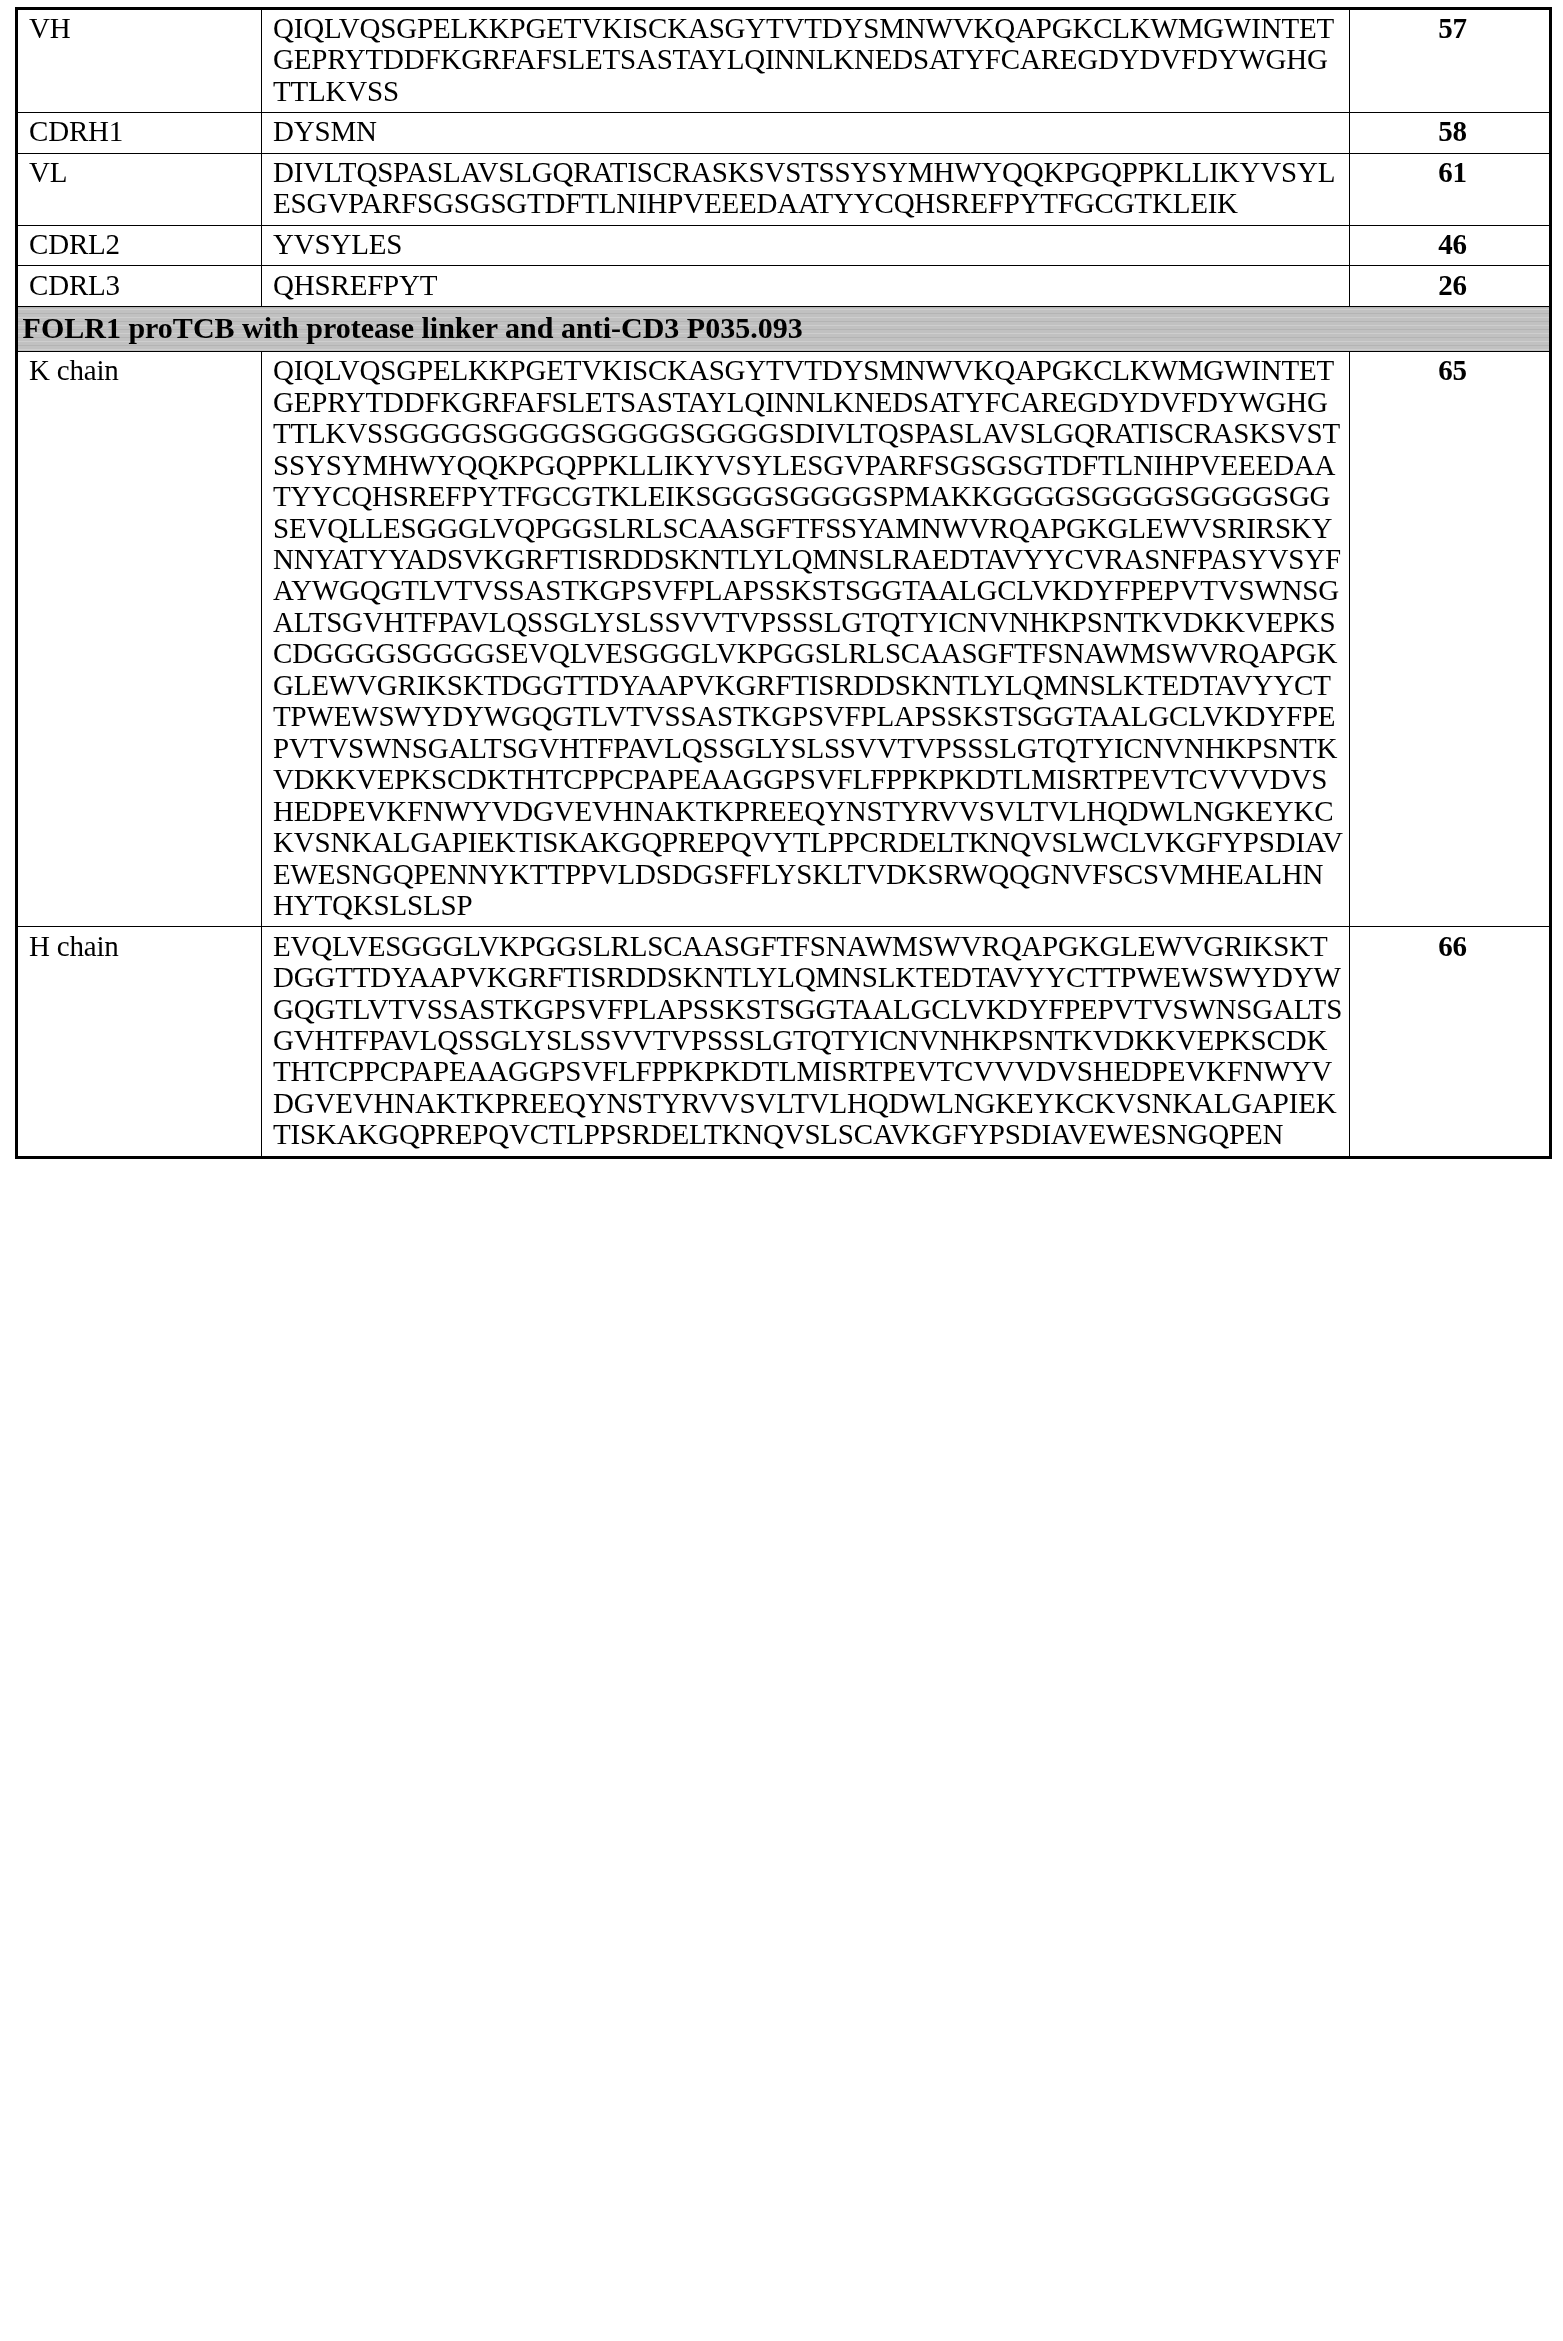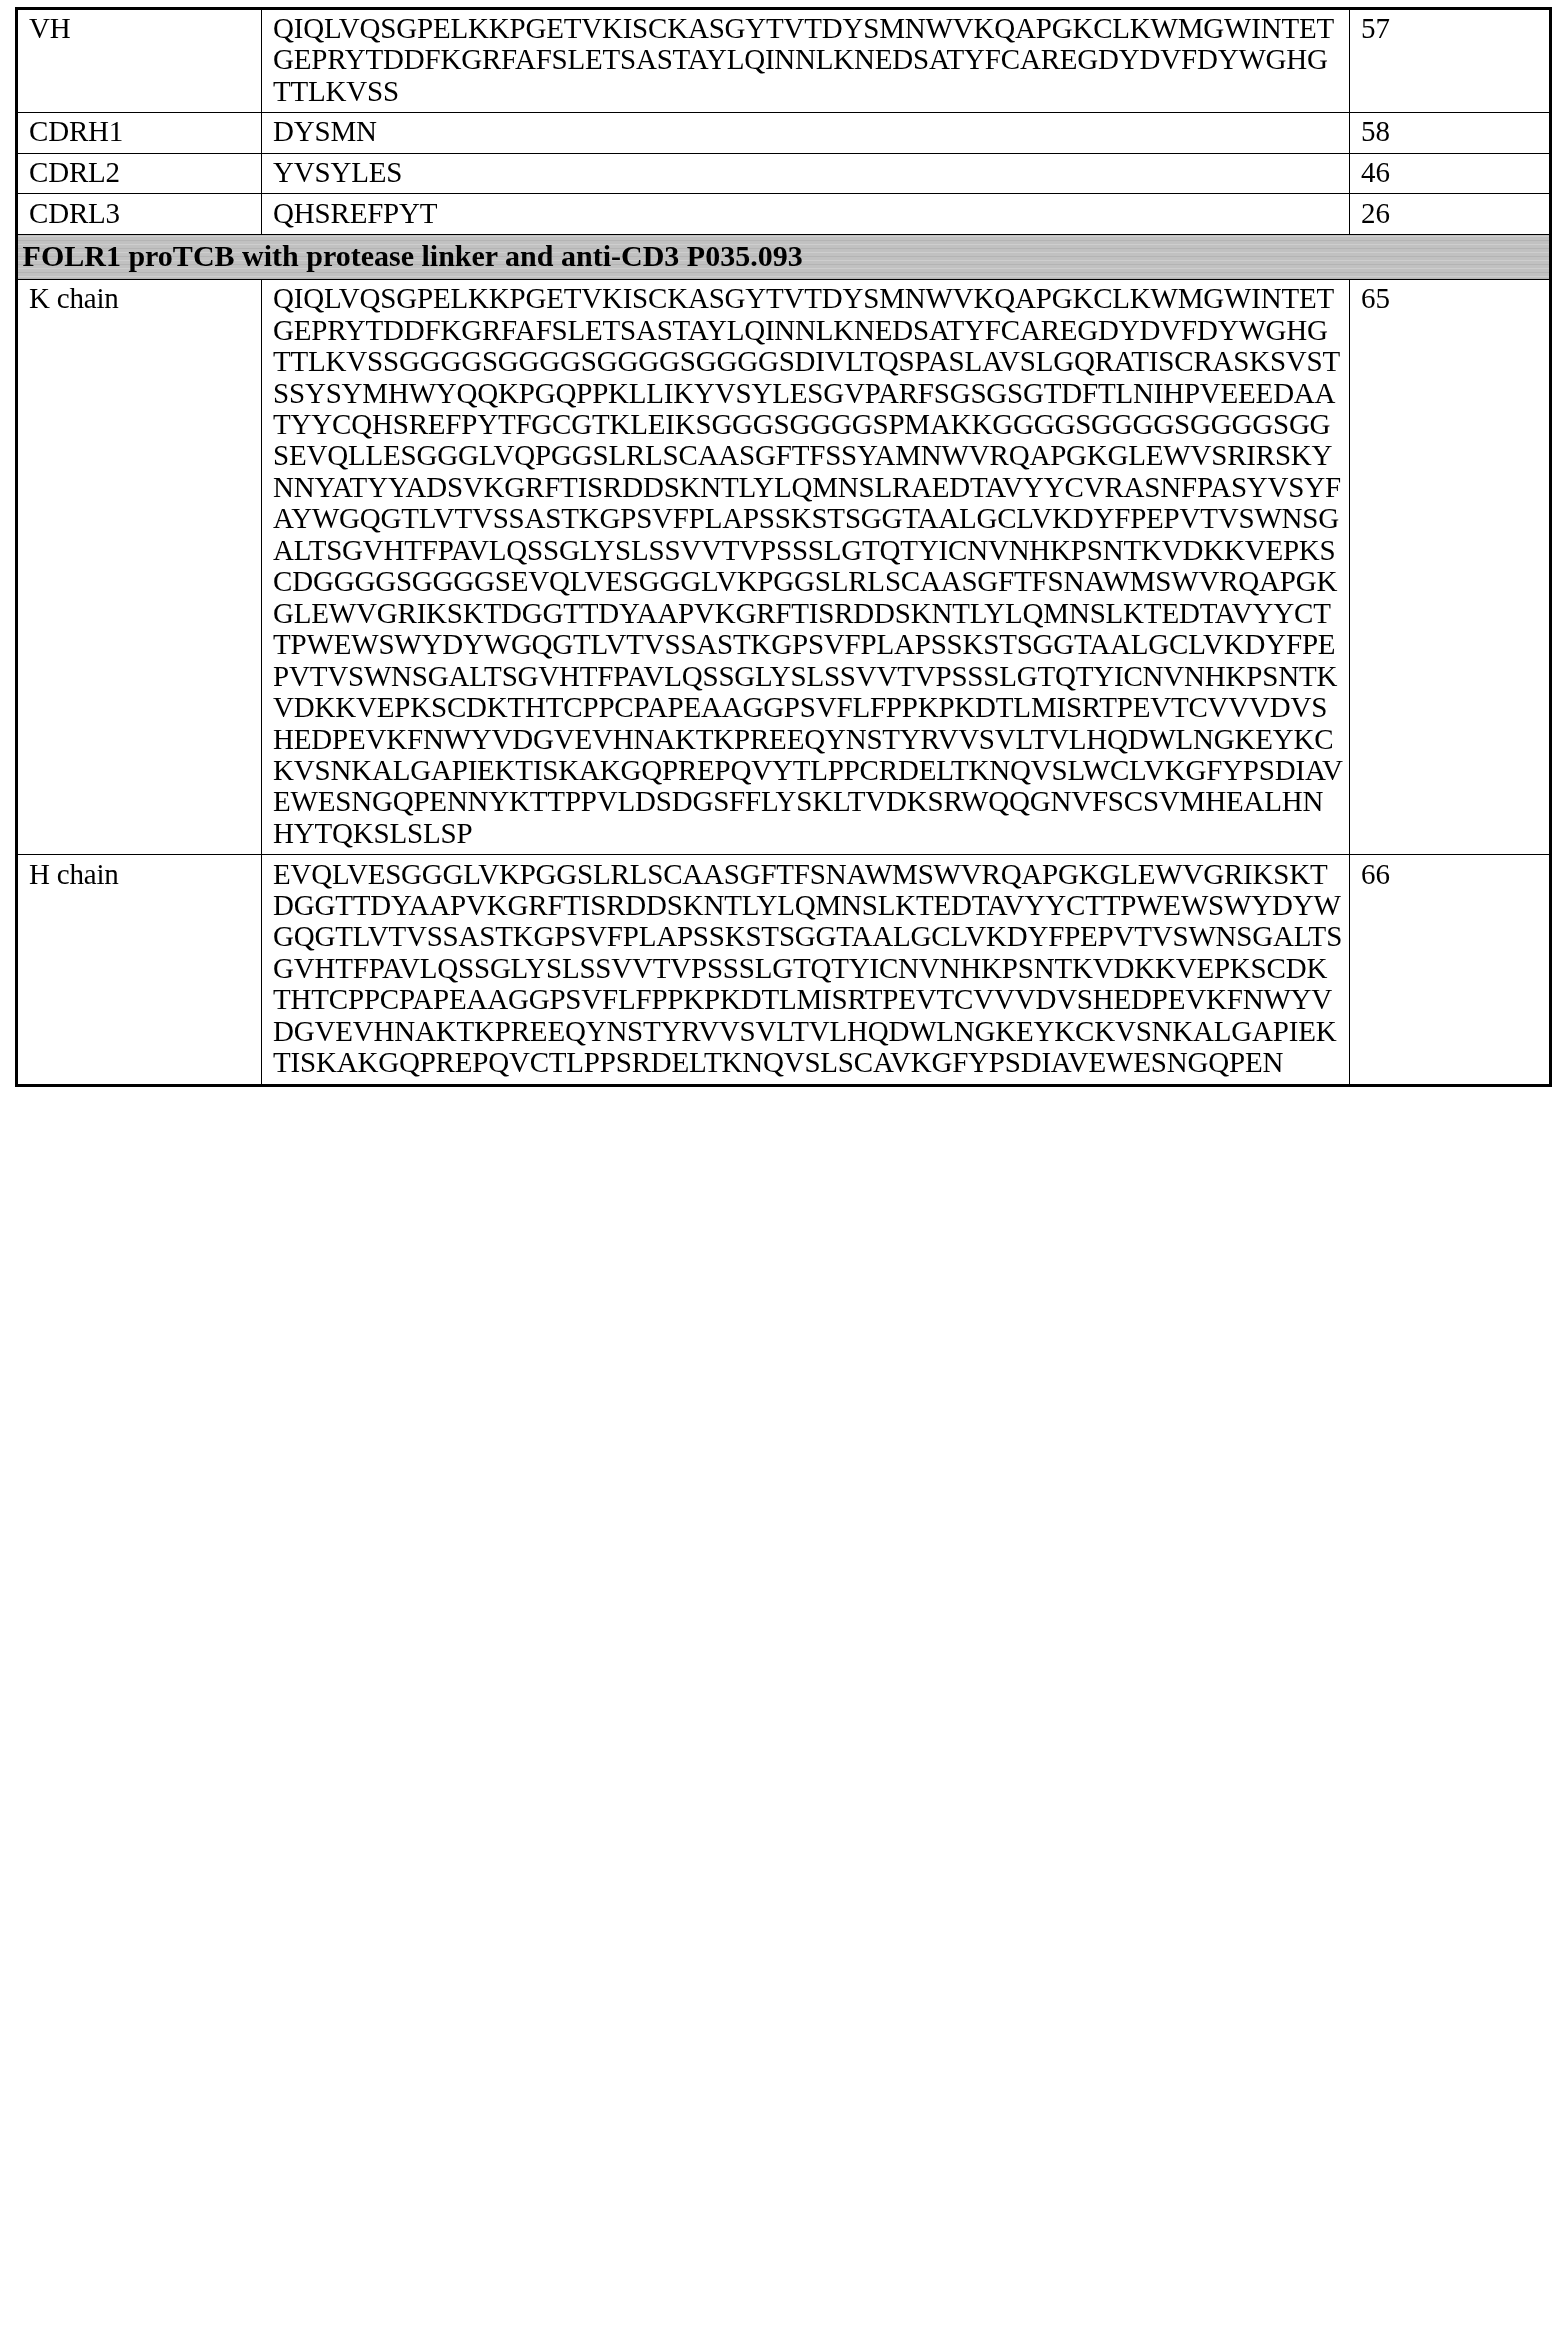--- a/index.html
+++ b/index.html
@@ -46,22 +46,22 @@
     padding-left: 11.4px;
   }
   td.seq-cell {
     font-size: 29px;
     word-break: break-all;
     overflow-wrap: anywhere;
     white-space: pre-wrap;
     letter-spacing: -0.3px;
   }
   td.num-cell {
-    font-weight: normal;
-    text-align: left;
+    font-weight: bold;
+    text-align: center;
     font-size: 29px;
     padding-left: 4.9px;
     padding-right: 4.9px;
   }
   tr.section-row td {
     background: #c8c8c8;
     background-image: repeating-linear-gradient(
         0deg, rgba(0,0,0,0.10) 0px, rgba(0,0,0,0.10) 0.8px,
         rgba(255,255,255,0.10) 0.8px, rgba(255,255,255,0.10) 1.6px);
     text-align: left;
@@ -86,20 +86,25 @@
           <td class="label-cell">VH</td>
           <td class="seq-cell">QIQLVQSGPELKKPGETVKISCKASGYTVTDYSMNWVKQAPGKCLKWMGWINTETGEPRYTDDFKGRFAFSLETSASTAYLQINNLKNEDSATYFCAREGDYDVFDYWGHGTTLKVSS</td>
           <td class="num-cell">57</td>
         </tr>
         <tr>
           <td class="label-cell">CDRH1</td>
           <td class="seq-cell">DYSMN</td>
           <td class="num-cell">58</td>
         </tr>
         <tr>
+          <td class="label-cell">VL</td>
+          <td class="seq-cell">DIVLTQSPASLAVSLGQRATISCRASKSVSTSSYSYMHWYQQKPGQPPKLLIKYVSYLESGVPARFSGSGSGTDFTLNIHPVEEEDAATYYCQHSREFPYTFGCGTKLEIK</td>
+          <td class="num-cell">61</td>
+        </tr>
+        <tr>
           <td class="label-cell">CDRL2</td>
           <td class="seq-cell">YVSYLES</td>
           <td class="num-cell">46</td>
         </tr>
         <tr>
           <td class="label-cell">CDRL3</td>
           <td class="seq-cell">QHSREFPYT</td>
           <td class="num-cell">26</td>
         </tr>
         <tr class="section-row">

